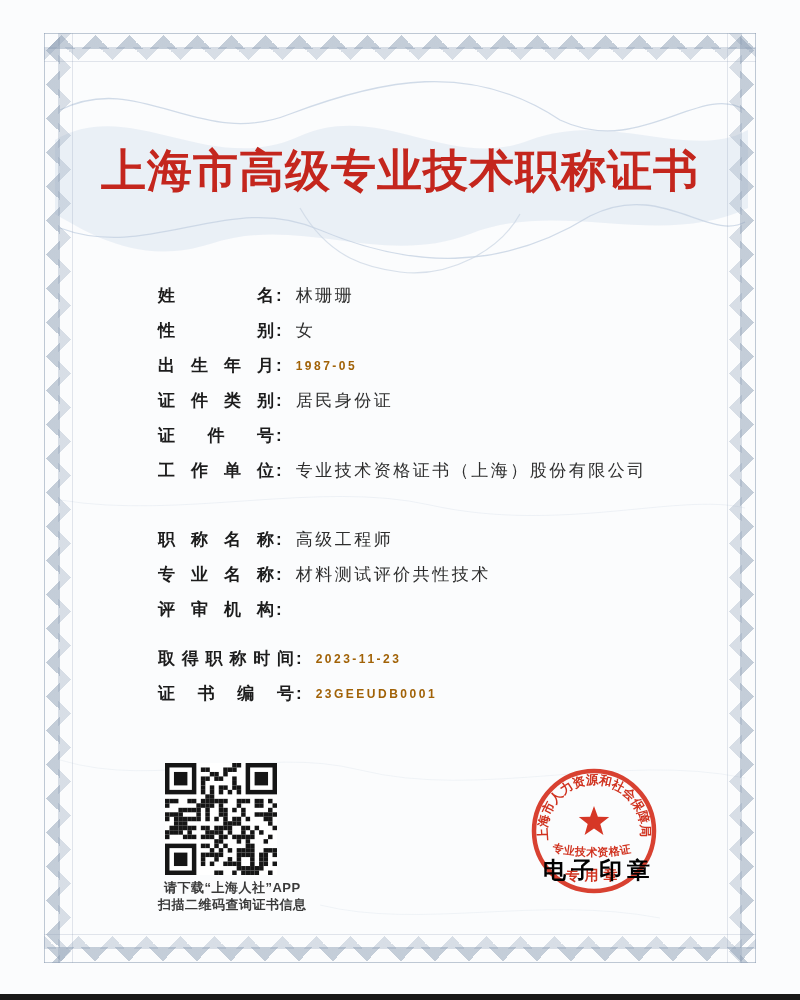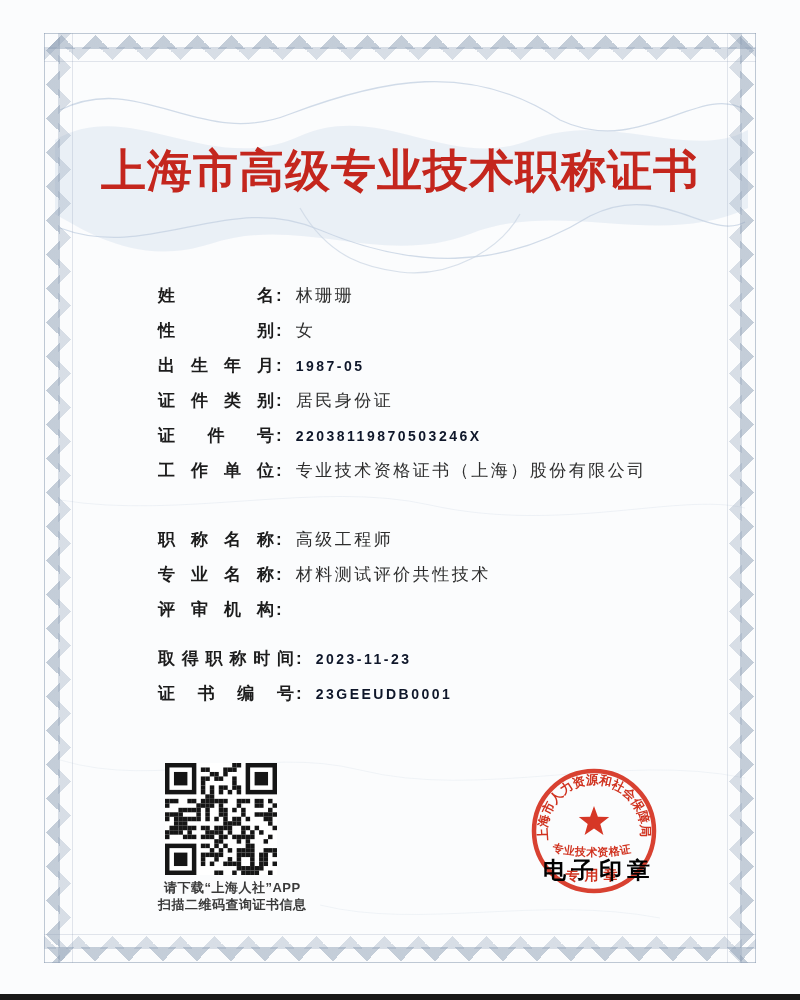--- a/index.html
+++ b/index.html
@@ -38,21 +38,21 @@
   
   .fields{position:absolute;left:158px;top:278px;width:530px;color:#1c1c1c;z-index:2;}
   .frow{display:flex;align-items:center;height:35px;}
   .flabel{display:flex;justify-content:space-between;width:116px;
           font-size:17px;font-weight:700;white-space:nowrap;}
   .frow.wide .flabel{width:136px;}
   .fcolon{font-weight:700;font-size:17px;margin-left:2px;}
   .fval{padding-left:14px;white-space:nowrap;}
   .fval.cn{font-family:"Liberation Serif","DejaVu Serif",serif;font-size:17px;
            letter-spacing:2.5px;color:#2e2e2e;font-weight:400;}
-  .fval.num{font-size:14px;font-weight:700;letter-spacing:2.5px;color:#0f172a;}
+  .fval.num{font-size:12px;font-weight:700;letter-spacing:2.5px;color:#a16207;}
   .frow.gap2{margin-top:34px;}
   .frow.gap3{margin-top:20px;}
   .frow.multi{height:auto;align-items:flex-start;padding-top:7px;}
   .frow.multi .flabel,.frow.multi .fcolon{line-height:22px;}
   .frow.multi .fval{line-height:22px;max-width:378px;white-space:normal;}
 
   
   .qr{position:absolute;left:165px;top:763px;width:112px;height:112px;z-index:2;}
   .qr-caption{position:absolute;left:158px;top:879px;font-size:13px;font-weight:700;
               color:#3a3a3a;line-height:17px;letter-spacing:.5px;z-index:2;text-align:center;}
@@ -124,21 +124,20 @@
         <span class="fcolon">:</span>
         <span class="fval cn">居民身份证</span>
       </div>
       <div class="frow">
         <span class="flabel">
           <span>证</span>
           <span>件</span>
           <span>号</span>
         </span>
         <span class="fcolon">:</span>
-        <span class="fval num">22038119870503246X</span>
       </div>
       <div class="frow">
         <span class="flabel">
           <span>工</span>
           <span>作</span>
           <span>单</span>
           <span>位</span>
         </span>
         <span class="fcolon">:</span>
         <span class="fval cn">专业技术资格证书（上海）股份有限公司</span>

